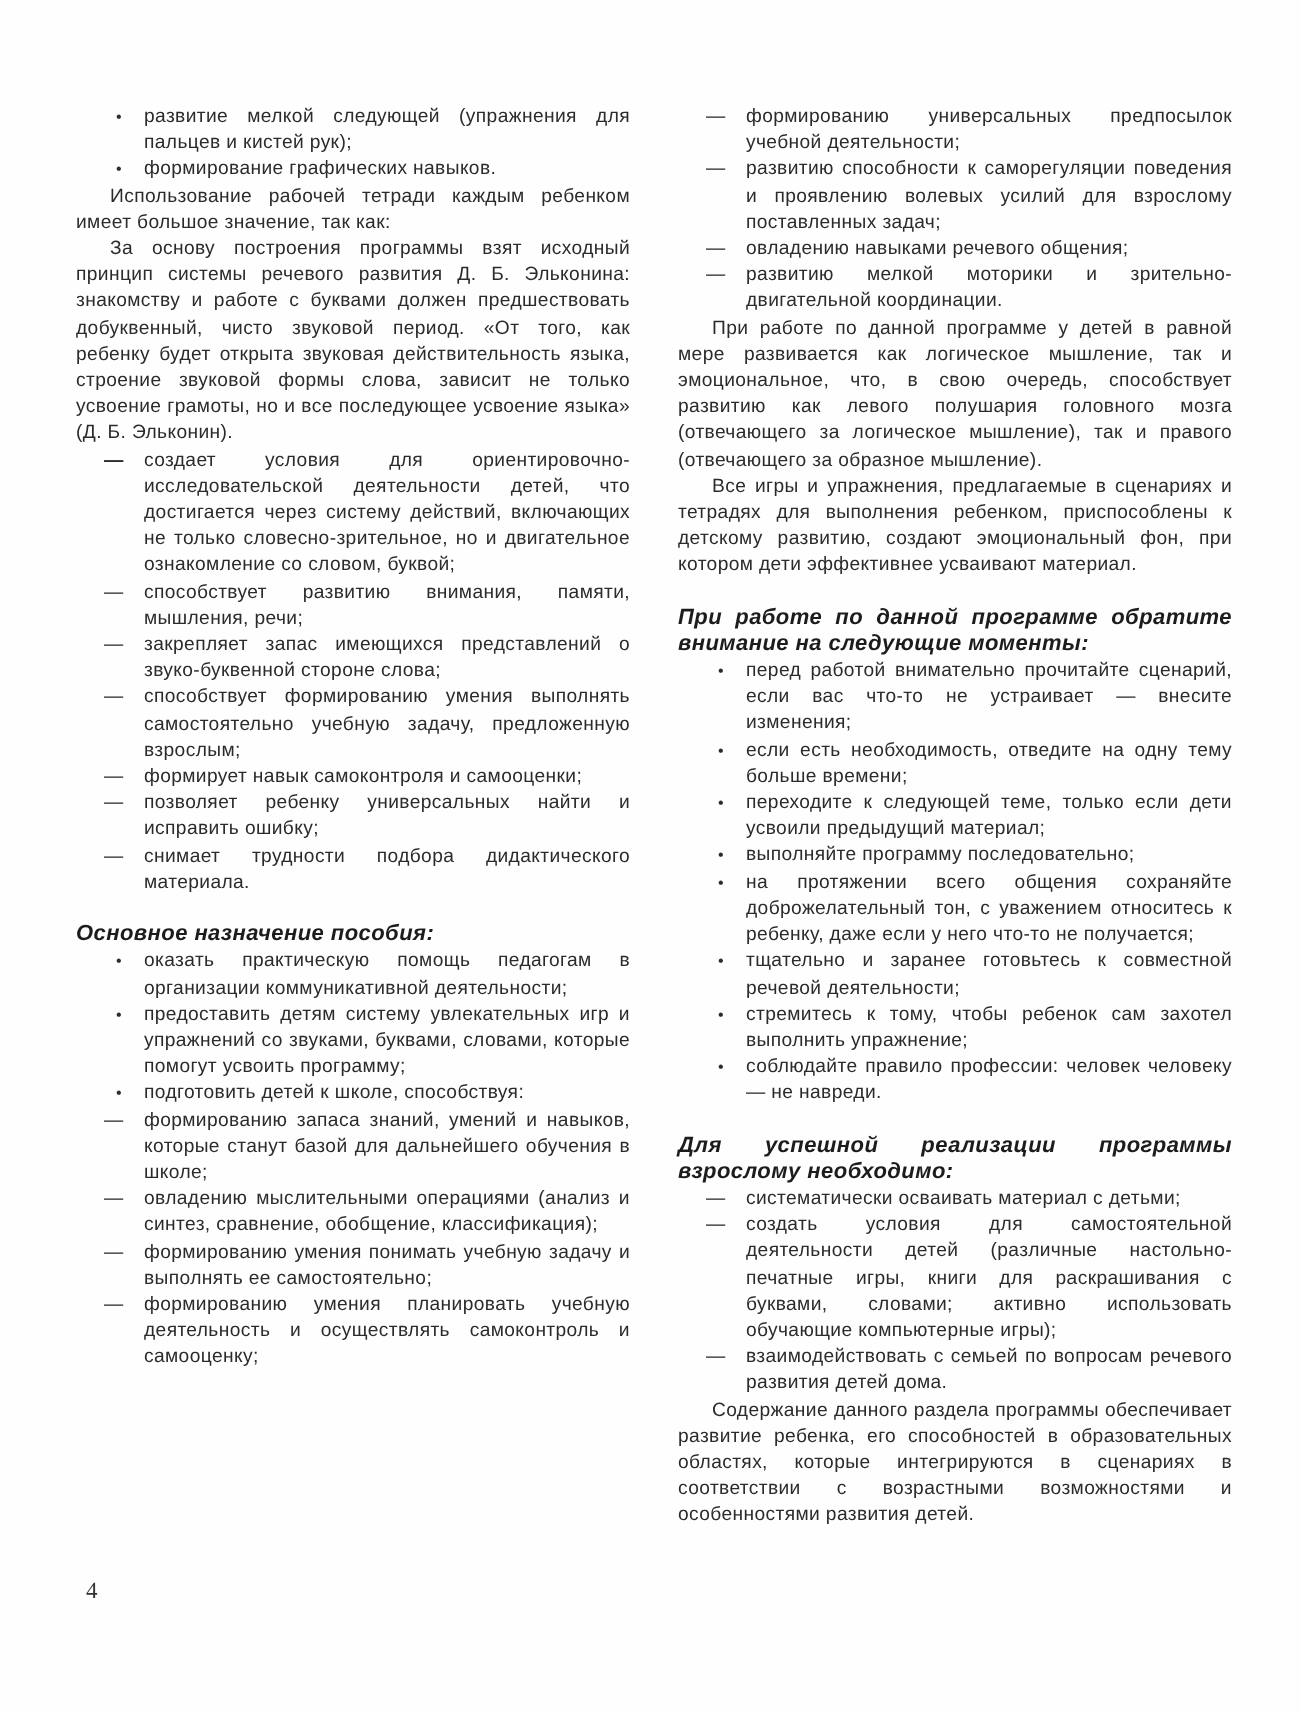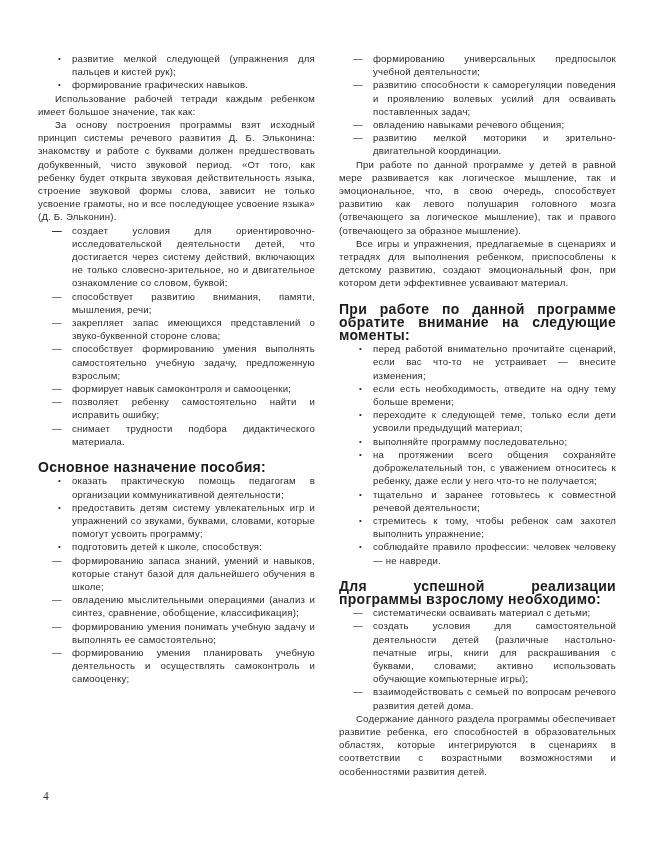--- a/index.html
+++ b/index.html
@@ -35,27 +35,28 @@
     font-size: 9.6px;
     line-height: 13.2px;
     color: #2b2b2b;
     text-align: justify;
     text-indent: 17px;
     margin: 0 0 0 0;
     letter-spacing: 0.02em;
     -webkit-font-smoothing: antialiased;
   }
   .heading {
-    font-size: 14px;
+    font-size: 11px;
     line-height: 13.2px;
     color: #1c1c1c;
     font-weight: bold;
     text-align: justify;
     margin: 0;
     letter-spacing: 0.02em;
+    font-style: italic;
   }
   .spacer-lg { height: 13px; }
 
   ul.blist, ul.dlist {
     list-style: none;
     margin: 0;
     padding: 0;
   }
   ul.blist > li, ul.dlist > li {
     position: relative;
@@ -155,21 +156,21 @@
         <li>
           <span class="marker">—</span>
           <span class="txt">способствует формированию умения выполнять самостоятельно учебную задачу, предложенную взрослым;</span>
         </li>
         <li>
           <span class="marker">—</span>
           <span class="txt">формирует навык самоконтроля и самооценки;</span>
         </li>
         <li>
           <span class="marker">—</span>
-          <span class="txt">позволяет ребенку самостоятельно найти и исправить ошибку;</span>
+          <span class="txt">позволяет ребенку универсальных найти и исправить ошибку;</span>
         </li>
         <li>
           <span class="marker">—</span>
           <span class="txt">снимает трудности подбора дидактического материала.</span>
         </li>
       </ul>
 
       <div class="spacer-lg"></div>
 
       <p class="heading">Основное назначение пособия:</p>
@@ -212,21 +213,21 @@
 
     <div class="col">
 
       <ul class="dlist">
         <li>
           <span class="marker">—</span>
           <span class="txt">формированию универсальных предпосылок учебной деятельности;</span>
         </li>
         <li>
           <span class="marker">—</span>
-          <span class="txt">развитию способности к саморегуляции поведения и проявлению волевых усилий для осваивать поставленных задач;</span>
+          <span class="txt">развитию способности к саморегуляции поведения и проявлению волевых усилий для взрослому поставленных задач;</span>
         </li>
         <li>
           <span class="marker">—</span>
           <span class="txt">овладению навыками речевого общения;</span>
         </li>
         <li>
           <span class="marker">—</span>
           <span class="txt">развитию мелкой моторики и зрительно-двигательной координации.</span>
         </li>
       </ul>

